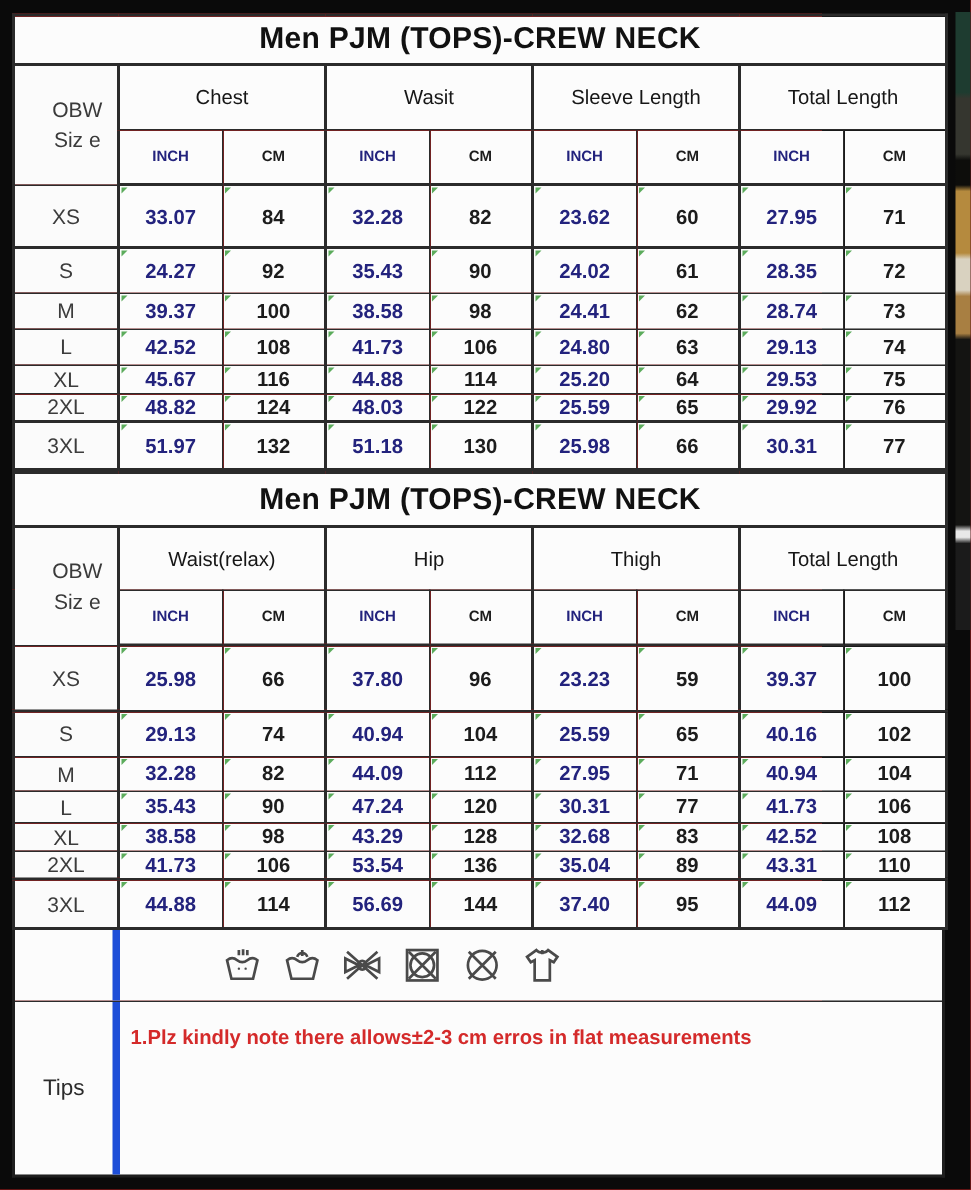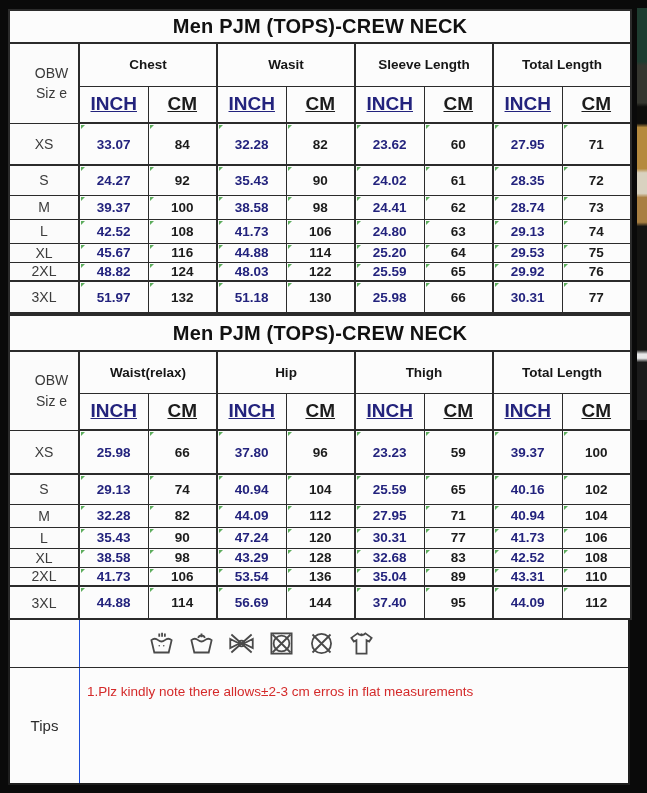--- a/index.html
+++ b/index.html
@@ -43,24 +43,24 @@
     font-size: 20px; font-weight: bold; color: #111;
     border-bottom-width: 2px; letter-spacing: 0.2px;
   }
   .t1 .title { height: 33px; }
   .t2 .title { height: 36px; border-top-width: 2px; }
   .corner {
     font-size: 14px; font-weight: normal; color: #3a3a3a;
     background: #fbfbfb; line-height: 1.45;
   }
   .corner span { display: block; margin-left: 15px; }
-  .group { font-size: 13.5px; font-weight: bold; color: #161616; }
+  .group { font-size: 13.5px; font-weight: normal; color: #161616; }
   .t1 .group-tr th { height: 43px; }
   .t2 .group-tr th { height: 42px; }
-  .unit { font-size: 19px; font-weight: bold; height: 37px; border-bottom-width: 2px; text-decoration: underline; }
+  .unit { font-size: 10px; font-weight: bold; height: 37px; border-bottom-width: 2px; }
   .in  { color: #23237d; }
   .cmh, .cmv { color: #1c1c1c; }
   .gl { border-left-width: 2px; }
   .size { font-size: 14px; font-weight: normal; color: #3c3c3c; background: #fbfbfb; }
   .v { font-size: 13.5px; font-weight: bold; position: relative; }
   .v::before {
     content: ""; position: absolute; top: 1px; left: 1px;
     border-top: 4px solid #3f9e3f; border-right: 4px solid transparent;
     opacity: 0.85;
   }
@@ -78,34 +78,34 @@
   .t2 tbody tr:nth-child(5) > * { height: 19px; }
   .t2 tbody tr:nth-child(6) > * { height: 19px; }
   .t2 tbody tr:nth-child(7) > * { height: 33px; }
   tbody tr:nth-child(1) > *, tbody tr:nth-child(6) > * { border-bottom-width: 2px; }
 
   .bottom { width: 622px; border: 2px solid #1e1e1e; border-top: none; height: 165px; }
   .care-row { display: flex; height: 48px; border-bottom: 1px solid #2b2b2b; }
   .tips-row { display: flex; height: 115px; }
   .left-col {
     width: 70px; flex: 0 0 70px;
-    border-right: 1px solid #1d4ed8;
+    border-right: 5px solid #1d4ed8;
     display: flex; align-items: center; justify-content: center;
     background: #fcfcfc;
   }
   .tips-label { font-size: 15px; color: #2b2b2b; }
   .care-cell {
     flex: 1; display: flex; align-items: center; gap: 13px;
     padding-left: 68px; background: #fcfcfc;
   }
   .care-cell svg { width: 27px; height: 27px; stroke: #4a4a4a; fill: none; stroke-width: 1.6; }
   .tips-cell {
     flex: 1; background: #fcfcfc;
     padding: 14px 10px 6px 7px;
-    font-size: 13.5px; font-weight: normal; color: #d42a2a;
+    font-size: 13.5px; font-weight: bold; color: #d42a2a;
     line-height: 1.5;
   }
 </style>
 </head>
 <body>
 
 <div class="sheet">
 
   <table class="t1">
     <colgroup>

